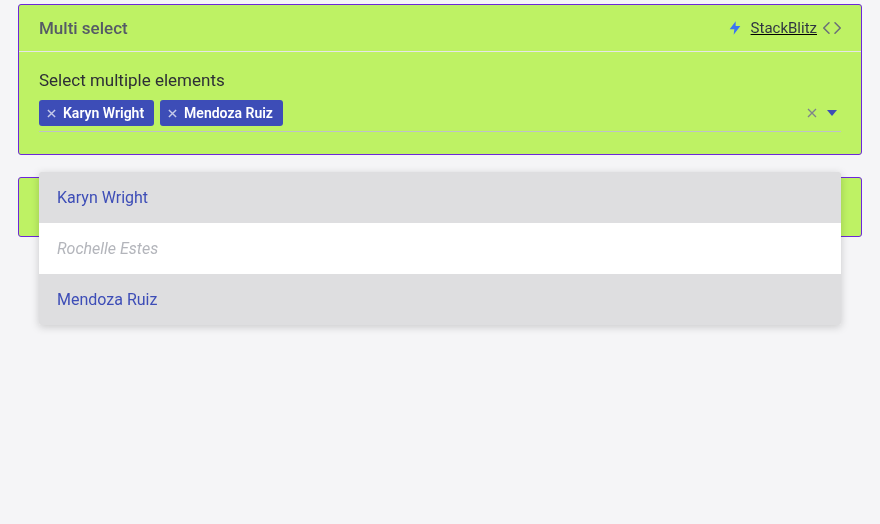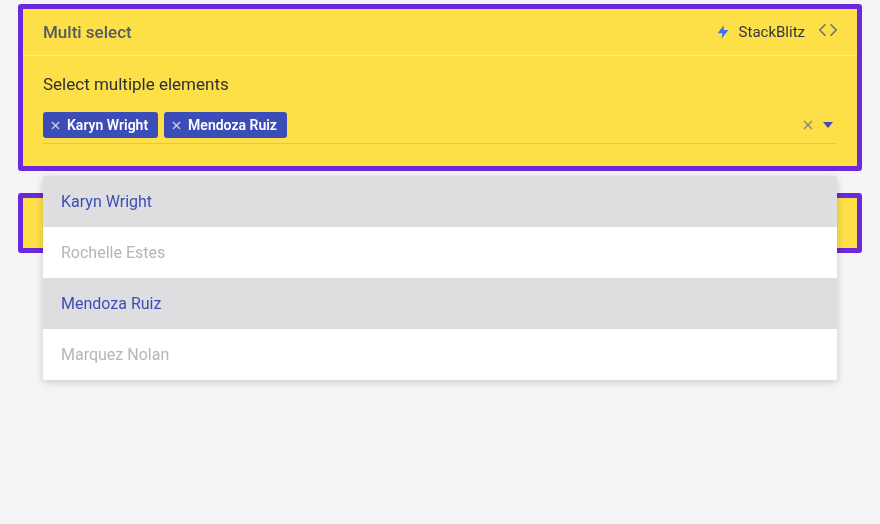--- a/index.html
+++ b/index.html
@@ -5,41 +5,42 @@
     * { box-sizing: border-box; margin: 0; padding: 0; }
     body {
       font-family: -apple-system, BlinkMacSystemFont, "Segoe UI", Roboto, sans-serif;
       background: #f5f5f7;
       width: 880px;
       height: 524px;
       padding: 4px 18px;
       overflow: hidden;
     }
     .card {
-      background: #fde047;
-      border: 5px solid #6d28d9;
+      background: #bef264;
+      border: 1px solid #6d28d9;
       border-radius: 3px;
       margin-bottom: 22px;
     }
     .card-header {
       display: flex;
       align-items: center;
       justify-content: space-between;
       padding: 13px 20px;
       border-bottom: 1px solid #e6e6e9;
     }
     .card-title {
       font-size: 17px;
       font-weight: 500;
       color: #555a66;
     }
     .card-header-actions {
       display: flex;
-      align-items: flex-start;
-      gap: 14px;
+      align-items: center;
+      gap: 6px;
+      text-decoration: underline;
     }
     .stackblitz-link {
       display: flex;
       align-items: center;
       gap: 8px;
       font-size: 15px;
       color: #303642;
       cursor: pointer;
     }
     .bolt {
@@ -52,21 +53,21 @@
       color: #6a6e78;
       cursor: pointer;
     }
     .card-body {
       padding: 18px 20px 22px;
       position: relative;
     }
     .section-heading {
       font-size: 17px;
       color: #2d2f36;
-      margin-bottom: 18px;
+      margin-bottom: 10px;
     }
     .field-label {
       font-size: 13px;
       color: #797e89;
       margin-bottom: 6px;
     }
     .select-control {
       display: flex;
       align-items: center;
       border-bottom: 1px solid #bfc2c9;
@@ -130,20 +131,21 @@
       color: #222;
       cursor: pointer;
     }
     .option.selected {
       background: #dedee0;
       color: #3D4DB7;
     }
     .option.disabled {
       color: #b3b5bb;
       cursor: default;
+      font-style: italic;
     }
     .dropdown::-webkit-scrollbar { width: 16px; }
     .dropdown::-webkit-scrollbar-track { background: #f1f1f1; }
     .dropdown::-webkit-scrollbar-thumb { background: #c4c6cb; }
     .card2 {
       height: 60px;
     }
   </style>
 </head>
 <body>
@@ -187,18 +189,17 @@
           <path d="M1 1 L9 9 M9 1 L1 9" stroke="currentColor" stroke-width="1.3"></path>
         </svg>
         <div class="caret"></div>
       </div>
     </div>
 
     <div class="dropdown" id="dropdown">
         <div class="option selected">Karyn Wright</div>
         <div class="option disabled">Rochelle Estes</div>
         <div class="option selected">Mendoza Ruiz</div>
-        <div class="option disabled">Marquez Nolan</div>
       </div>
   </div>
 </div>
 
 <div class="card card2"></div>
 
 </body></html>

